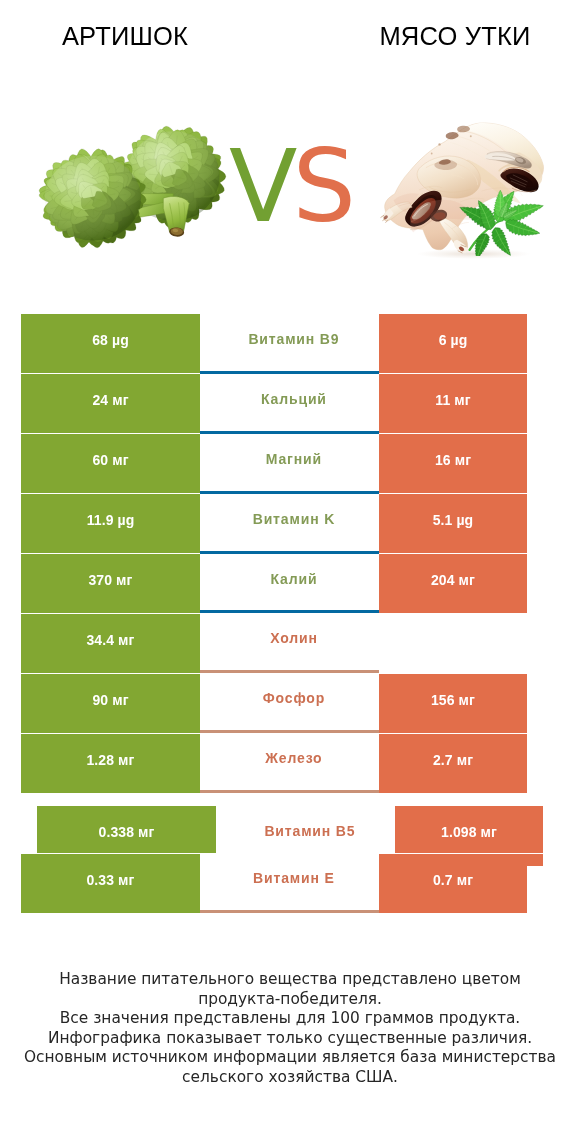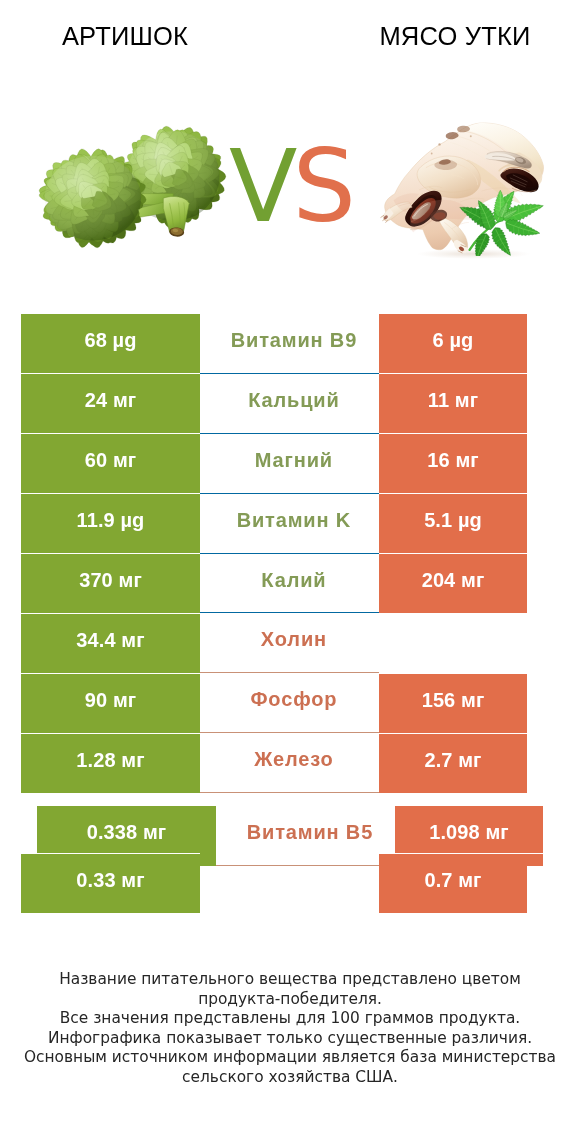--- a/index.html
+++ b/index.html
@@ -27,26 +27,26 @@
   .mint{position:absolute;left:442px;top:175px;width:106px;height:81px;z-index:3;}
   .art svg,.duck svg,.mint svg{display:block;}
   .bk{stroke:#53741a;stroke-width:0.4;stroke-opacity:0.45;}
   .br{stroke:#53741a;stroke-width:0.5;stroke-opacity:0.28;fill:none;stroke-linecap:round;}
 
   
   .table{position:absolute;left:21px;top:314px;width:537px;height:599px;}
   .row{position:absolute;left:0;width:537px;height:59.9px;}
   .cell{position:absolute;top:0;height:59.9px;box-sizing:border-box;
         display:flex;align-items:center;justify-content:center;
-        font-size:20px;font-weight:700;letter-spacing:0.1px;line-height:1;
+        font-size:14px;font-weight:700;letter-spacing:0.1px;line-height:1;
         padding-bottom:7px;}
   .cell-left{left:0;width:179px;background:#82a732;color:#ffffff;}
   .cell-mid{left:179px;width:179px;background:#ffffff;letter-spacing:0.85px;text-indent:0.85px;}
   .cell-right{left:358px;width:148px;background:#e26e4a;color:#ffffff;}
-  .row .cell-mid{border-bottom:1px solid #0369a1;padding-left:8px;}
+  .row .cell-mid{border-bottom:3px solid #0369a1;padding-left:8px;}
   .row.win-right .cell-mid{color:#cc7052;border-bottom-color:#c99177;}
   .row.win-left .cell-mid{color:#849b56;}
   .rowsep{position:absolute;left:0;width:537px;height:1.2px;z-index:3;}
   .rowsep i{position:absolute;top:0;height:1.2px;background:#fff;display:block;}
   .rowsep i.a{left:0;width:179px;}
   .rowsep i.b{left:358px;width:179px;}
 
   
   .footer{position:absolute;left:0;top:970px;width:580px;text-align:center;
           font-family:"DejaVu Sans",sans-serif;
@@ -828,20 +828,21 @@
         <div class="cell cell-left">0.338 мг</div>
         <div class="cell cell-mid">Витамин B5</div>
         <div class="cell cell-right">1.098 мг</div>
       </div>
       <div class="rowsep" style="top: 538.5px;">
         <i class="a"></i>
         <i class="b"></i>
       </div>
       <div class="row win-right" style="top: 539.1px;">
         <div class="cell cell-left">0.33 мг</div>
+        <div class="cell cell-mid">Витамин E</div>
         <div class="cell cell-right">0.7 мг</div>
       </div>
     </div>
 
   <div class="footer" id="footer-text">
       <div>Название питательного вещества представлено цветом</div>
       <div>продукта-победителя.</div>
       <div>Все значения представлены для 100 граммов продукта.</div>
       <div>Инфографика показывает только существенные различия.</div>
       <div>Основным источником информации является база министерства</div>

